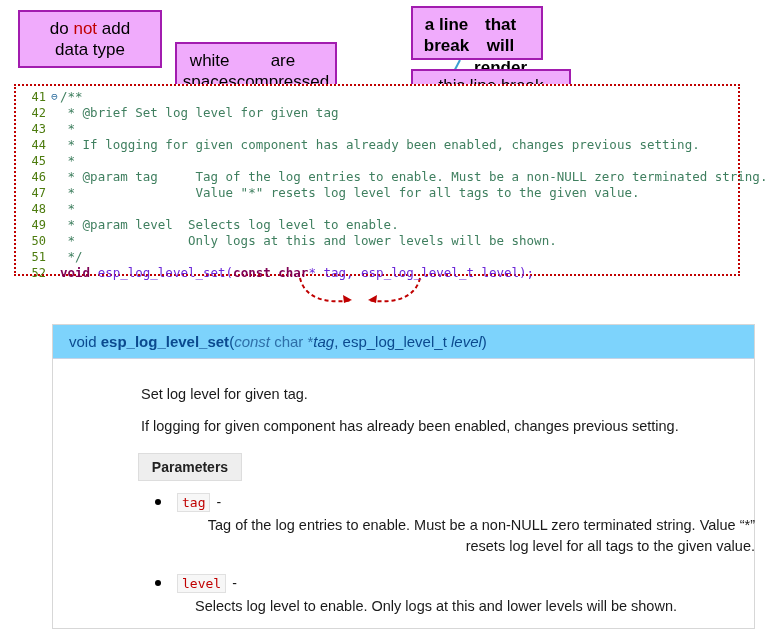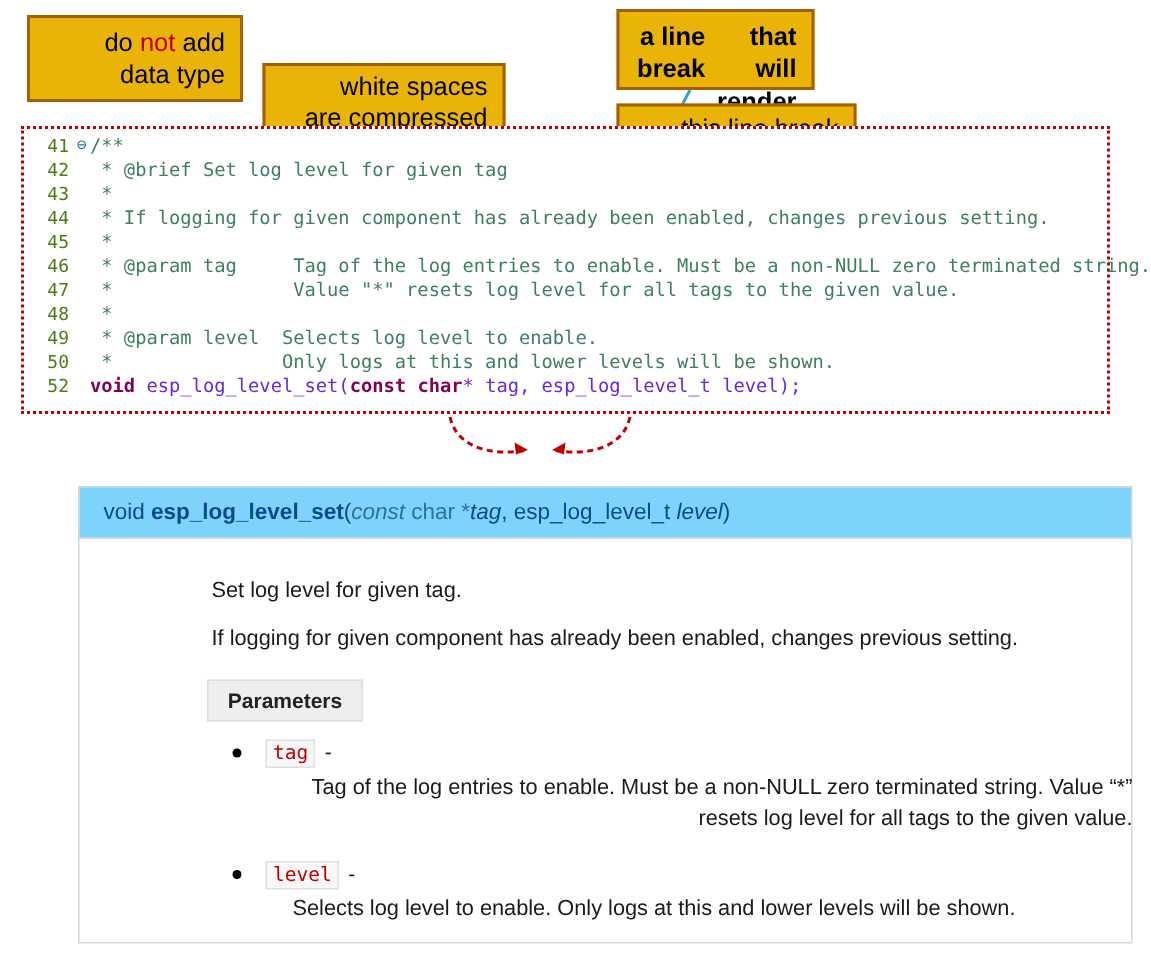--- a/index.html
+++ b/index.html
@@ -11,26 +11,26 @@
     height: 637px;
     background: #ffffff;
     font-family: "Liberation Sans", sans-serif;
     position: relative;
     overflow: hidden;
   }
 
   
   .callout {
     position: absolute;
-    border: 2px solid #a16207;
-    background: #eab308;
+    border: 2px solid #a21caf;
+    background: #f0abfc;
     color: #000000;
     font-size: 17px;
     line-height: 1.25;
-    text-align: right;
+    text-align: center;
     padding: 6px 10px;
     box-sizing: border-box;
   }
   .callout .hl {
     color: #C00000;
   }
 
   #callout-datatype {
     left: 18px;
     top: 10px;
@@ -39,21 +39,21 @@
     display: flex;
     flex-direction: column;
     justify-content: center;
   }
   #callout-whitespace {
     left: 175px;
     top: 42px;
     width: 162px;
     height: 52px;
     display: flex;
-    flex-direction: column;
+    flex-direction: row;
     justify-content: center;
   }
   #callout-linebreak-render {
     left: 411px;
     top: 6px;
     width: 132px;
     height: 54px;
     display: flex;
     flex-direction: row;
     justify-content: center;
@@ -322,20 +322,25 @@
     <span class="fold"></span>
     <span class="code-text c-doc"> * @param level  Selects log level to enable.</span>
   </div>
 
   <div class="code-line">
     <span class="ln">50</span>
     <span class="fold"></span>
     <span class="code-text c-doc"> *               Only logs at this and lower levels will be shown.</span>
   </div>
 
+  <div class="code-line">
+    <span class="ln">51</span>
+    <span class="fold"></span>
+    <span class="code-text c-doc"> */</span>
+  </div>
 
   <div class="code-line">
     <span class="ln">52</span>
     <span class="fold"></span>
     <span class="code-text"><span class="c-kw">void</span><span class="c-plain"> esp_log_level_set(</span><span class="c-kw">const char</span><span class="c-plain">* tag, esp_log_level_t level);</span></span>
   </div>
 
 </div>
 
 <div id="render-panel">

